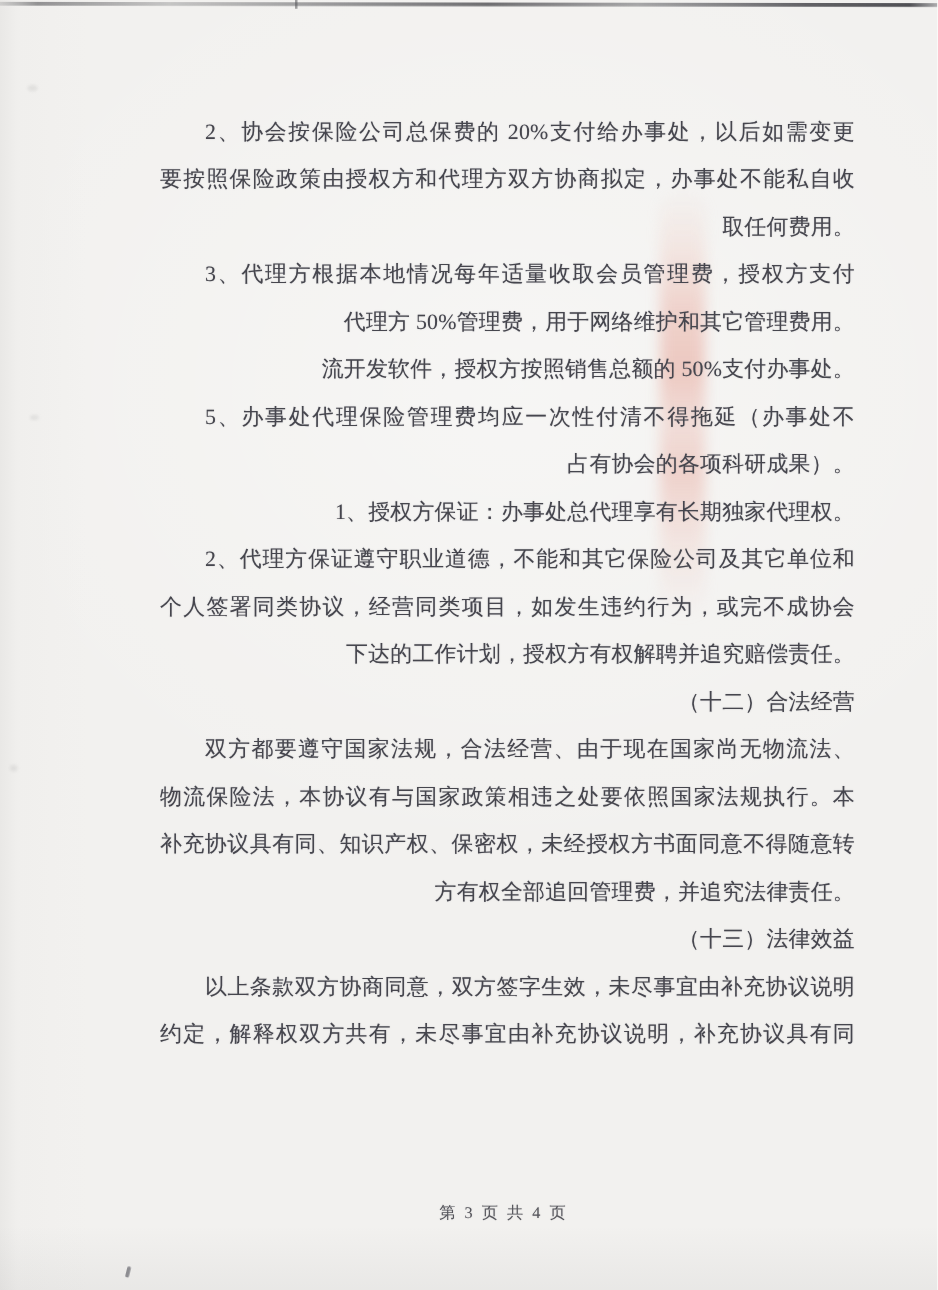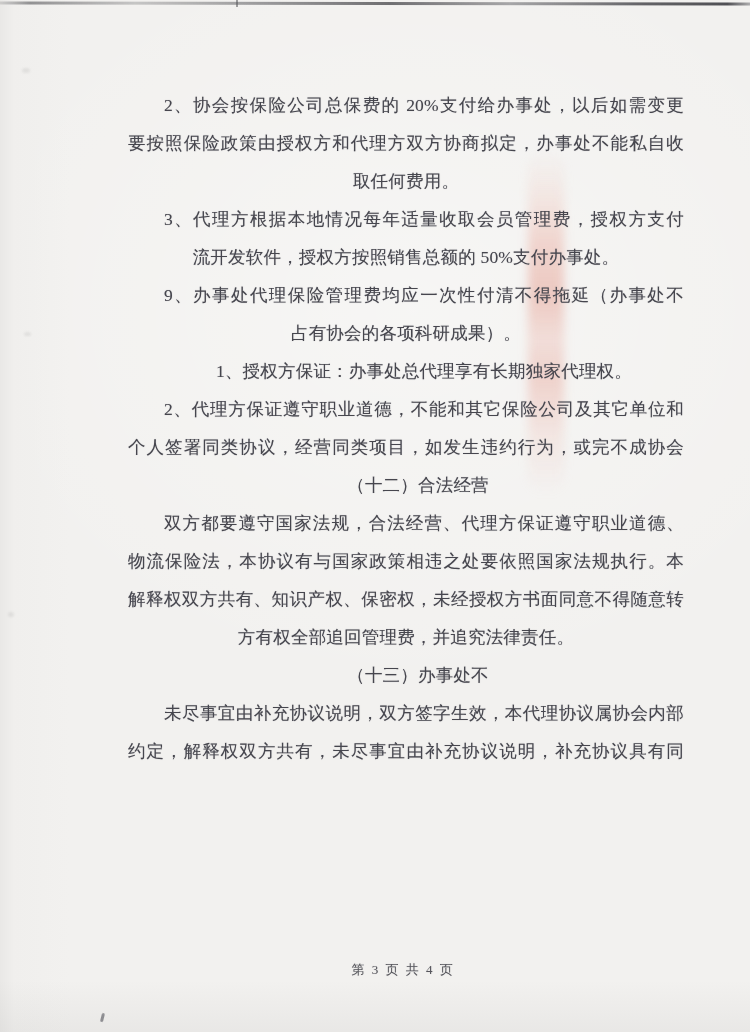--- a/index.html
+++ b/index.html
@@ -101,21 +101,21 @@
     width: 556px;
   }
   .ln {
     height: 38px;
     line-height: 38px;
     font-size: 17.5px;
     color: #46464e;
     letter-spacing: 0.2px;
     text-shadow: 0 0 1px rgba(70,70,80,0.35);
     overflow: hidden;
-    text-align: center;
+    text-align: right;
   }
   .ln.full {
     text-align: justify;
     text-align-last: justify;
     text-justify: inter-character;
   }
   .ln.ind   { padding-left: 36px; }
   .ln.ind-h { padding-left: 24px; }
 
   .page-footer {
@@ -143,31 +143,33 @@
   <div class="speck s1"></div>
   <div class="speck s2"></div>
   <div class="speck s3"></div>
   <div class="bottom-mark"></div>
 
   <div class="textblock">
     <div class="ln full ind">2、协会按保险公司总保费的 20%支付给办事处，以后如需变更</div>
     <div class="ln full">要按照保险政策由授权方和代理方双方协商拟定，办事处不能私自收</div>
     <div class="ln">取任何费用。</div>
     <div class="ln full ind">3、代理方根据本地情况每年适量收取会员管理费，授权方支付</div>
+    <div class="ln">代理方 50%管理费，用于网络维护和其它管理费用。</div>
     <div class="ln">流开发软件，授权方按照销售总额的 50%支付办事处。</div>
-    <div class="ln full ind">9、办事处代理保险管理费均应一次性付清不得拖延（办事处不</div>
+    <div class="ln full ind">5、办事处代理保险管理费均应一次性付清不得拖延（办事处不</div>
     <div class="ln">占有协会的各项科研成果）。</div>
     <div class="ln ind">1、授权方保证：办事处总代理享有长期独家代理权。</div>
     <div class="ln full ind">2、代理方保证遵守职业道德，不能和其它保险公司及其它单位和</div>
     <div class="ln full">个人签署同类协议，经营同类项目，如发生违约行为，或完不成协会</div>
+    <div class="ln">下达的工作计划，授权方有权解聘并追究赔偿责任。</div>
     <div class="ln ind-h">（十二）合法经营</div>
-    <div class="ln full ind">双方都要遵守国家法规，合法经营、代理方保证遵守职业道德、</div>
+    <div class="ln full ind">双方都要遵守国家法规，合法经营、由于现在国家尚无物流法、</div>
     <div class="ln full">物流保险法，本协议有与国家政策相违之处要依照国家法规执行。本</div>
-    <div class="ln full">解释权双方共有、知识产权、保密权，未经授权方书面同意不得随意转</div>
+    <div class="ln full">补充协议具有同、知识产权、保密权，未经授权方书面同意不得随意转</div>
     <div class="ln">方有权全部追回管理费，并追究法律责任。</div>
-    <div class="ln ind-h">（十三）办事处不</div>
-    <div class="ln full ind">未尽事宜由补充协议说明，双方签字生效，本代理协议属协会内部</div>
+    <div class="ln ind-h">（十三）法律效益</div>
+    <div class="ln full ind">以上条款双方协商同意，双方签字生效，未尽事宜由补充协议说明</div>
     <div class="ln full">约定，解释权双方共有，未尽事宜由补充协议说明，补充协议具有同</div>
   </div>
 
   <div class="page-footer">第 3 页 共 4 页</div>
 
 </div>
 
 </body></html>

